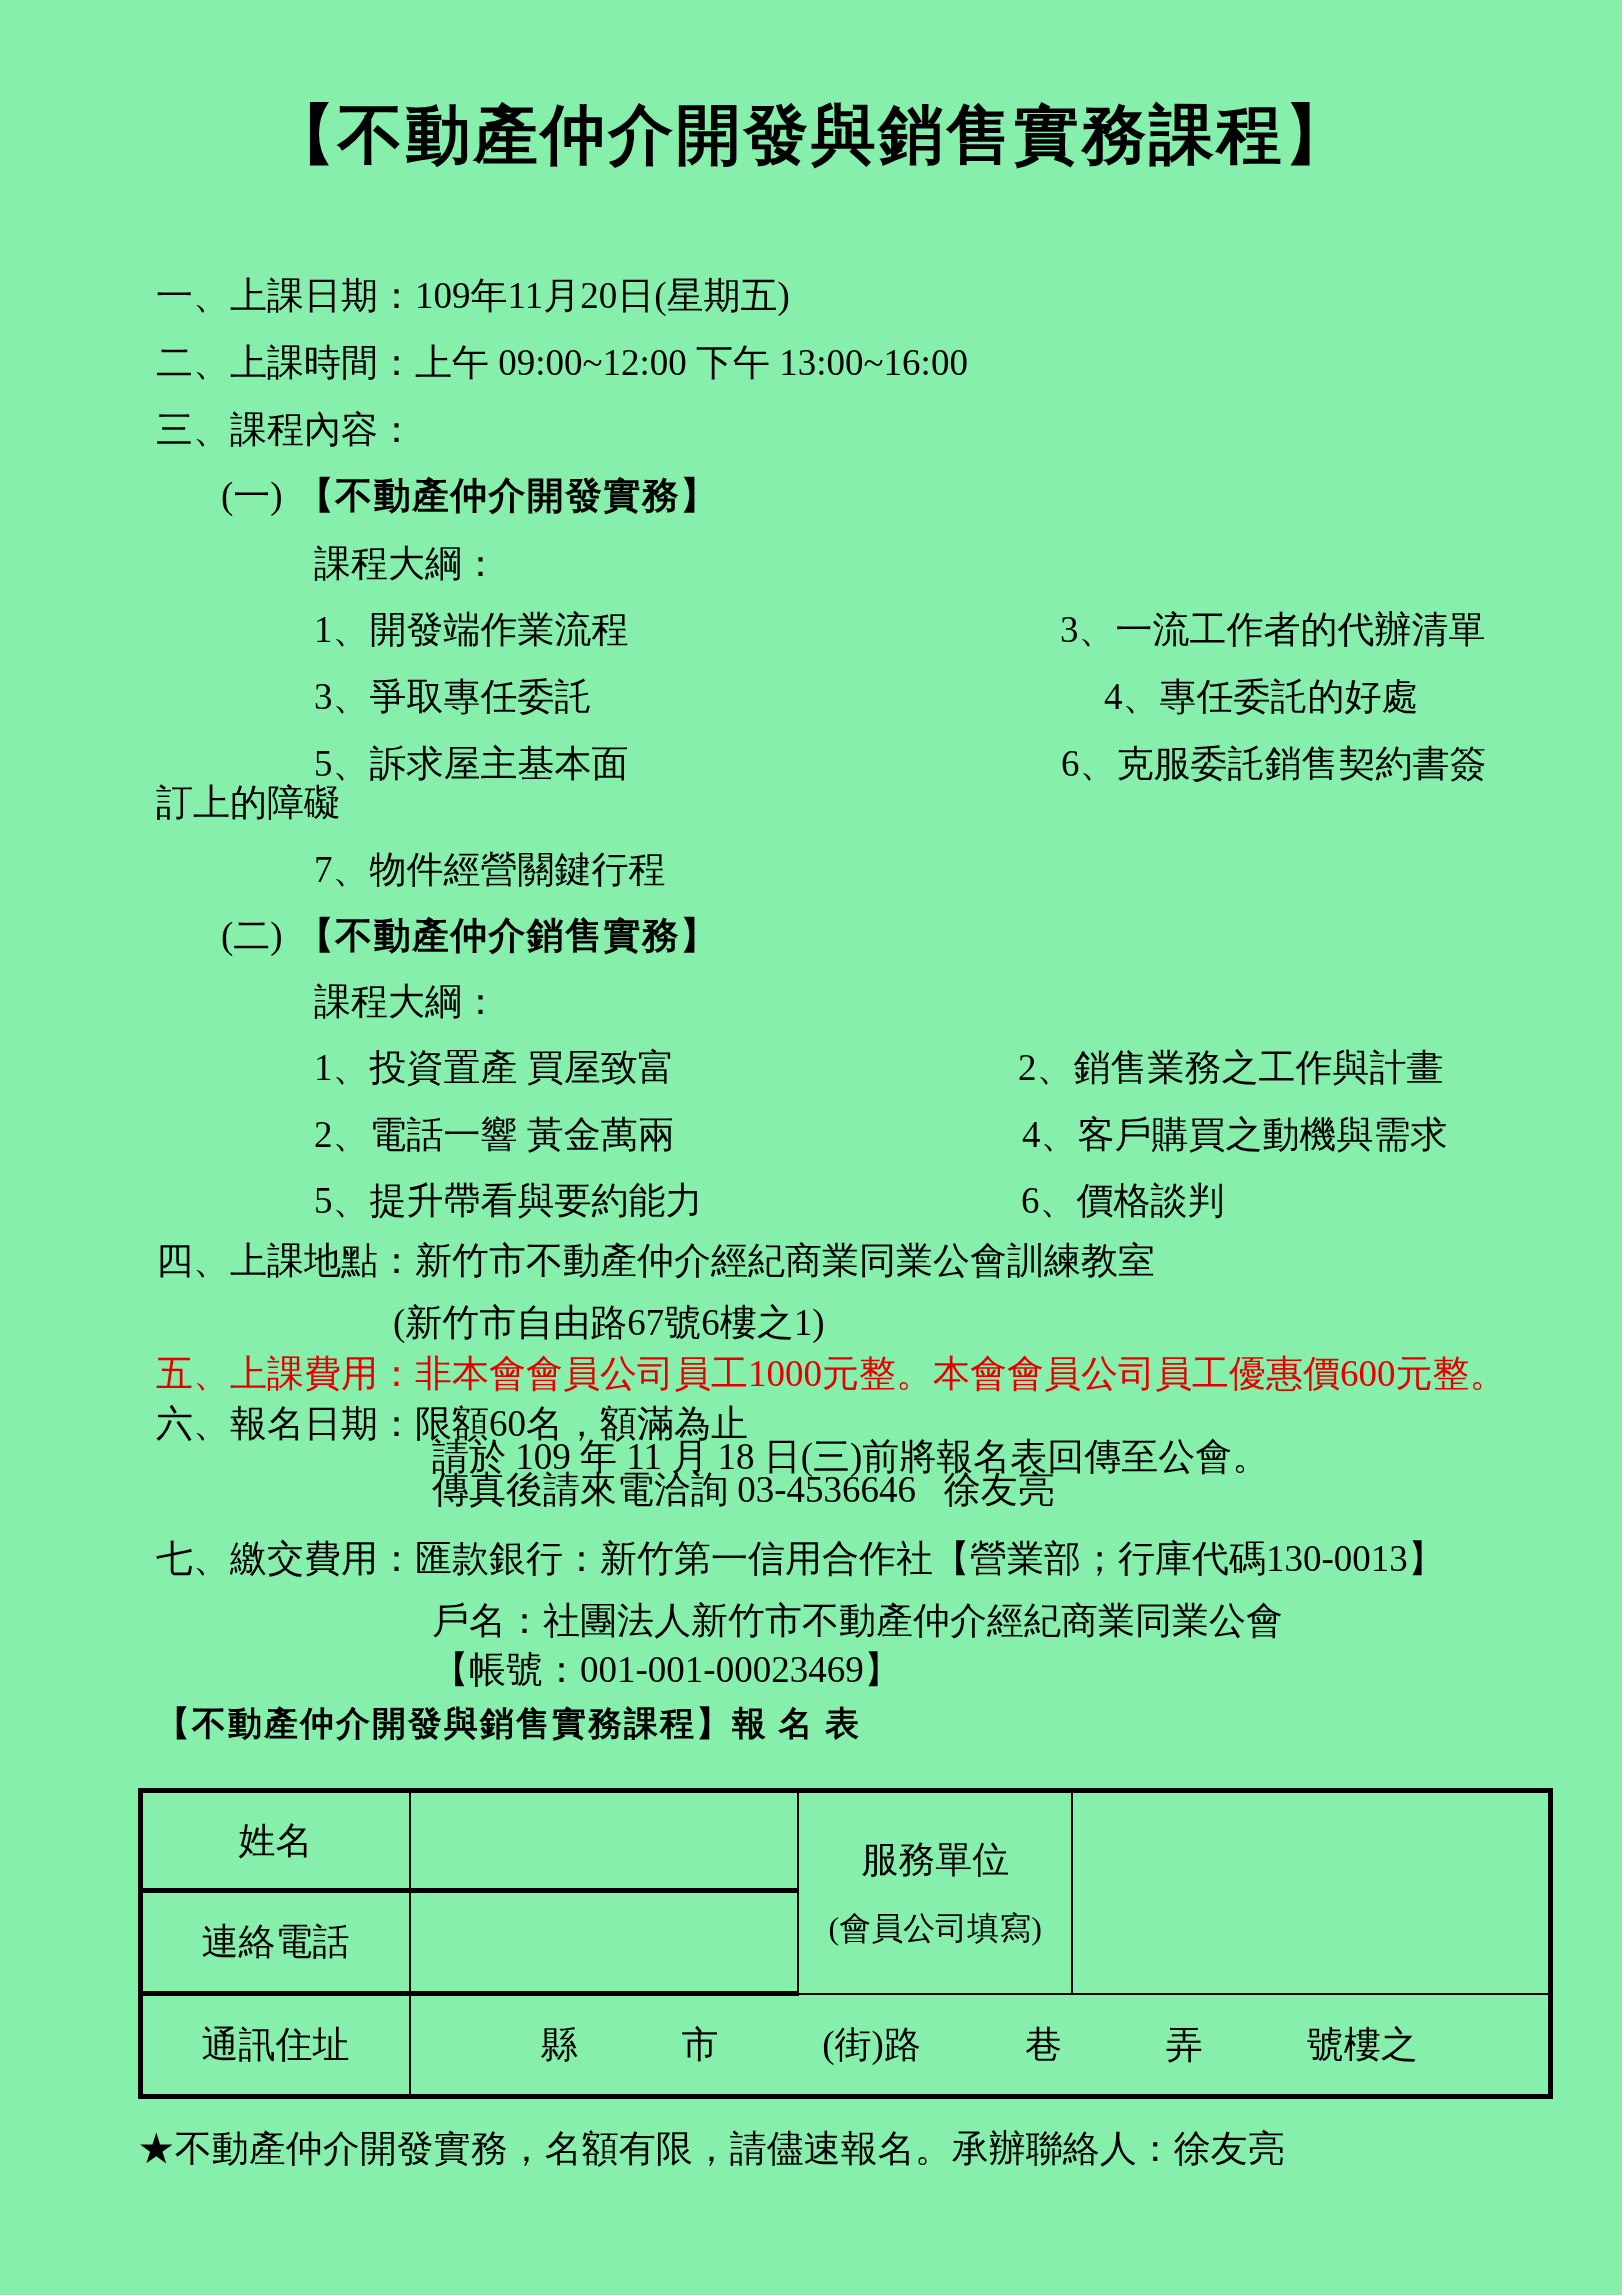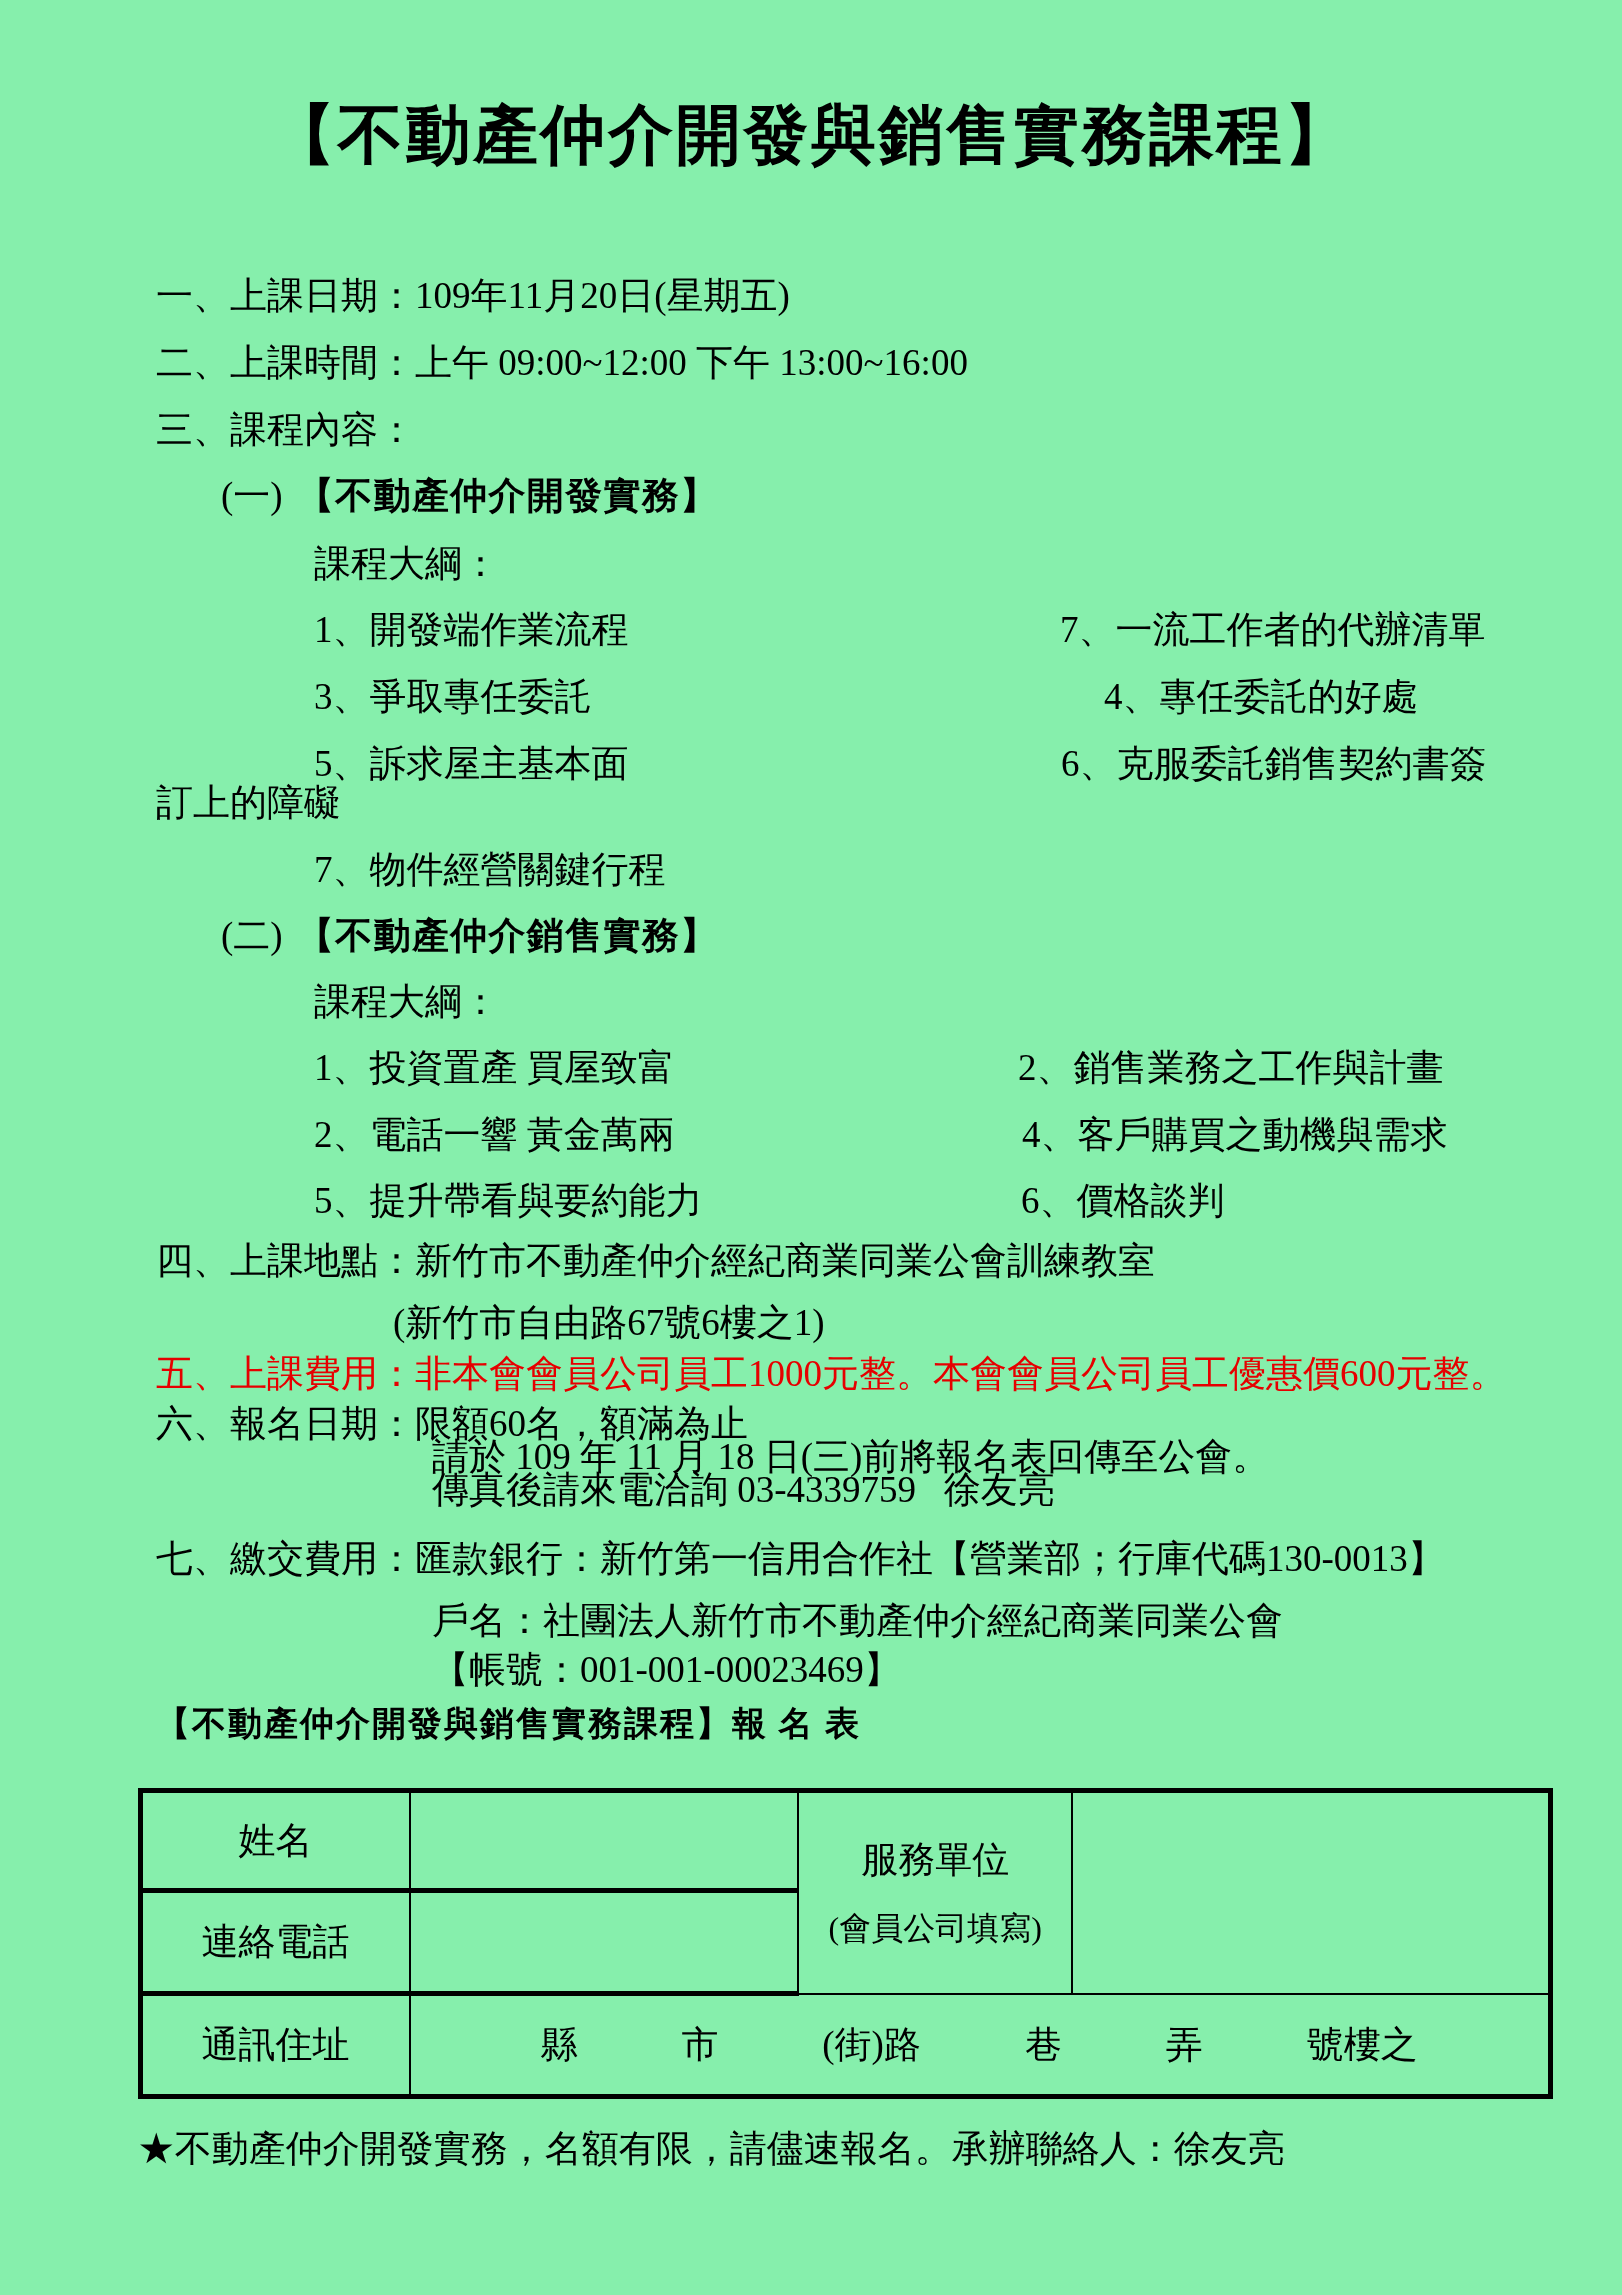--- a/index.html
+++ b/index.html
@@ -60,21 +60,21 @@
     <div class="ln" style="height:67px">二、上課時間：上午 09:00~12:00 下午 13:00~16:00</div>
     <div class="ln" style="height:66px">三、課程內容：</div>
 
     <div class="ln" style="height:68px">
       <span class="indent1">(一)</span><span class="sec-title">【不動產仲介開發實務】</span>
     </div>
     <div class="ln indent2" style="height:66px">課程大綱：</div>
 
     <div class="ln" style="height:67px">
       <span class="c1">1、開發端作業流程</span>
-      <span class="c2" style="left:904px">7、一流工作者的代辦清單</span>
+      <span class="c2" style="left:904px">3、一流工作者的代辦清單</span>
     </div>
     <div class="ln" style="height:67px">
       <span class="c1">3、爭取專任委託</span>
       <span class="c2" style="left:948px">4、專任委託的好處</span>
     </div>
     <div class="ln" style="height:39px">
       <span class="c1">5、訴求屋主基本面</span>
       <span class="c2" style="left:905px">6、克服委託銷售契約書簽</span>
     </div>
     <div class="ln" style="height:67px">訂上的障礙</div>
@@ -100,21 +100,21 @@
       <span class="c2" style="left:865px">6、價格談判</span>
     </div>
 
     <div class="ln" style="height:62px">四、上課地點：新竹市不動產仲介經紀商業同業公會訓練教室</div>
     <div class="ln indent-addr" style="height:51px">(新竹市自由路67號6樓之1)</div>
 
     <div class="ln" style="height: 50px; color: rgb(230, 0, 0);">五、上課費用：非本會會員公司員工1000元整。本會會員公司員工優惠價600元整。</div>
 
     <div class="ln" style="height:33px">六、報名日期：限額60名，額滿為止</div>
     <div class="ln indent3 pre" style="height:33px">請於 109 年 11 月 18 日(三)前將報名表回傳至公會。</div>
-    <div class="ln indent3 pre" style="height:69px">傳真後請來電洽詢 03-4339759   徐友亮</div>
+    <div class="ln indent3 pre" style="height:69px">傳真後請來電洽詢 03-4536646   徐友亮</div>
 
     <div class="ln" style="height:62px">七、繳交費用：匯款銀行：新竹第一信用合作社【營業部；行庫代碼130-0013】</div>
     <div class="ln indent3" style="height:49px">戶名：社團法人新竹市不動產仲介經紀商業同業公會</div>
     <div class="ln indent3" style="height:46px">【帳號：001-001-00023469】</div>
 
     <div class="form-title">【不動產仲介開發與銷售實務課程】報 名 表</div>
 
     <table class="form">
       <colgroup>
         <col style="width:268px">

